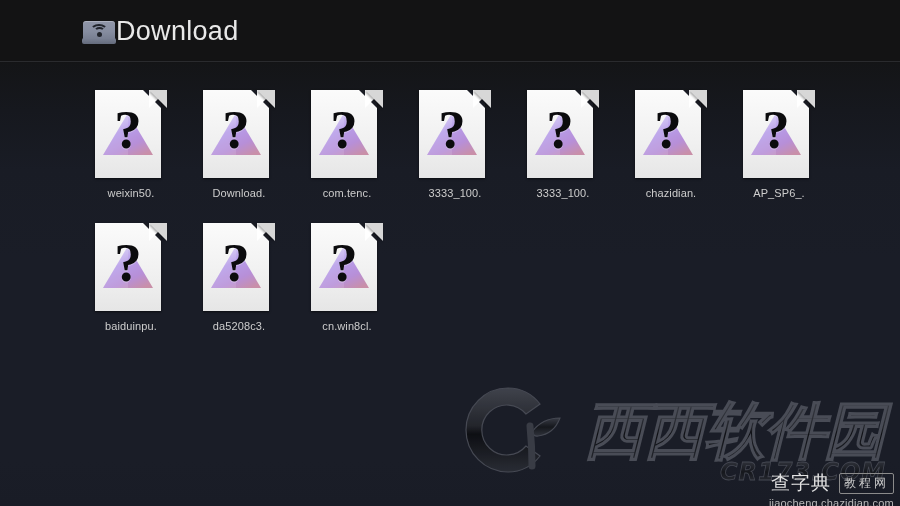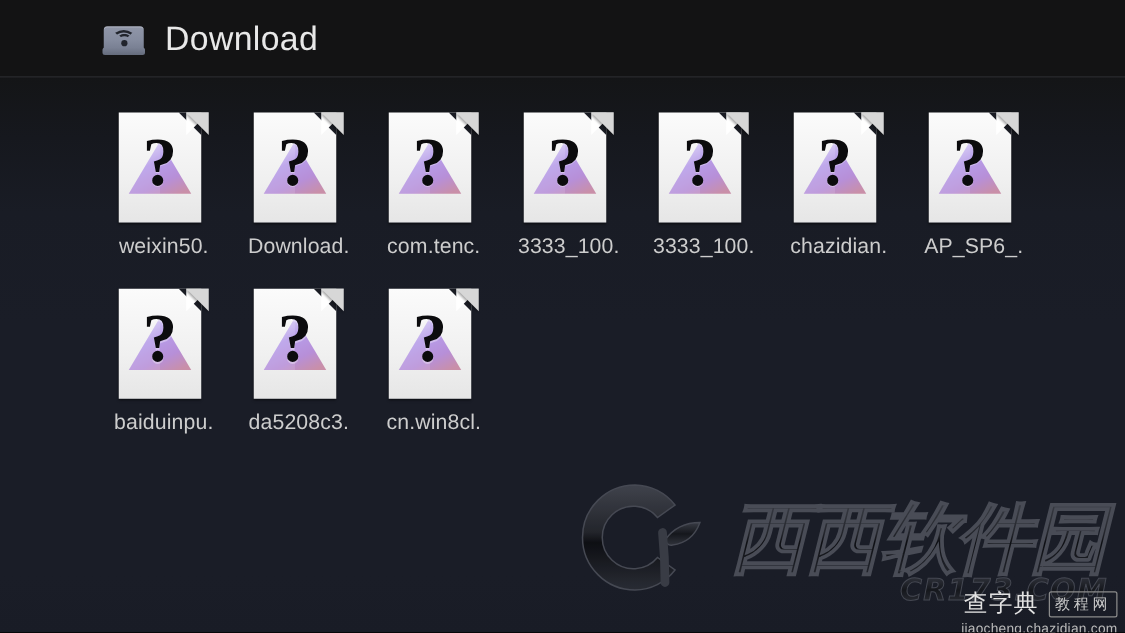--- a/index.html
+++ b/index.html
@@ -76,21 +76,20 @@
   #drive-icon .w1 { width: 18px; height: 14px; left: 8px; top: 7px; }
   #drive-icon .w2 { width: 11px; height: 9px;  left: 11.5px; top: 10px; }
   #drive-icon .dot {
     position: absolute;
     left: 15px; top: 15px;
     width: 5px; height: 5px;
     border-radius: 50%;
     background: #21242c;
   }
   #title {
-    margin-left: 16px;
     font-size: 27px;
     font-weight: 400;
     color: #e8e8e8;
     letter-spacing: .3px;
     line-height: 1;
   }
 
   
   #grid {
     position: absolute;
@@ -243,21 +242,21 @@
     z-index: 2;
     box-shadow: none;
   }
   .cell.selected .fold,
   .cell.selected .fold-hl { right: 2px; top: -1px; }
   .cell.selected .page::after { border-color: transparent #f2f2f2 transparent transparent; }
   .cell.selected .vid { left: 6px; top: 24px; z-index: 6; }
 
   .label {
     margin-top: 9px;
-    font-size: 17px;
+    font-size: 11px;
     color: #cdcdcd;
     text-align: left;
     white-space: nowrap;
     letter-spacing: .1px;
   }
   .cell.selected .label { color: #e9e9e9; }
 
   .row2 { margin-top: 10px; }
 
   

